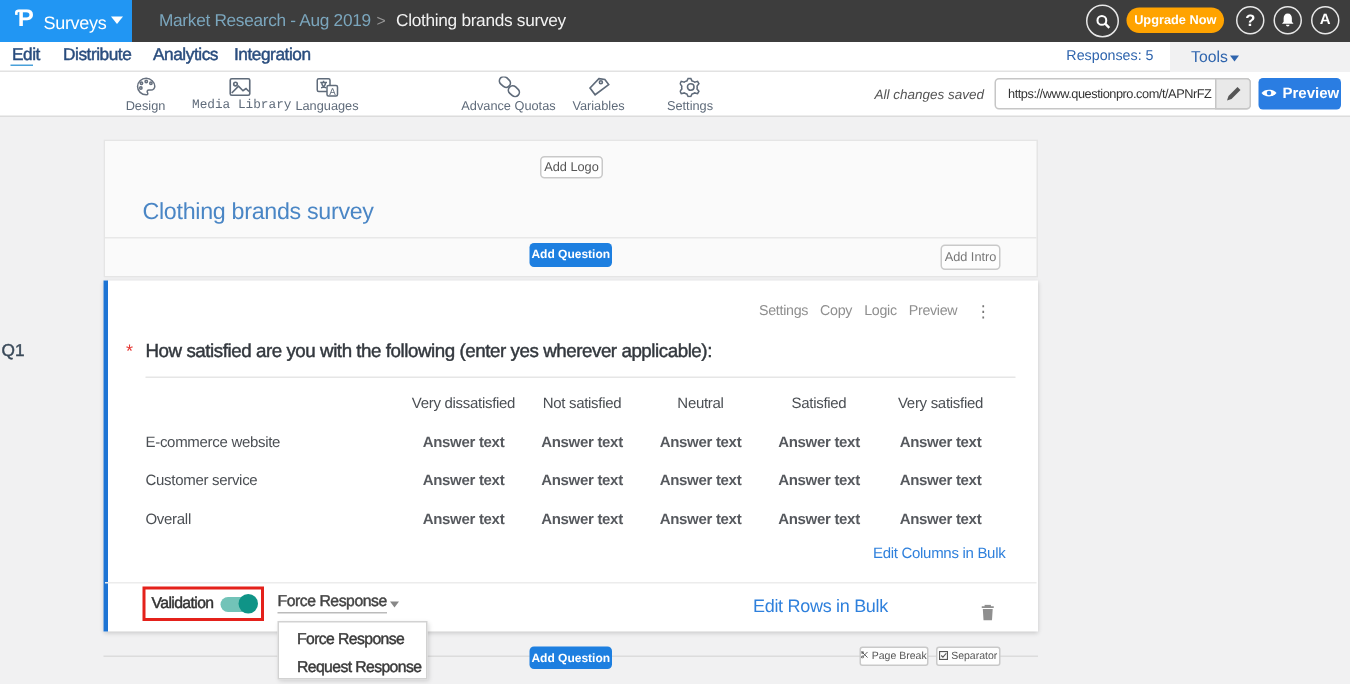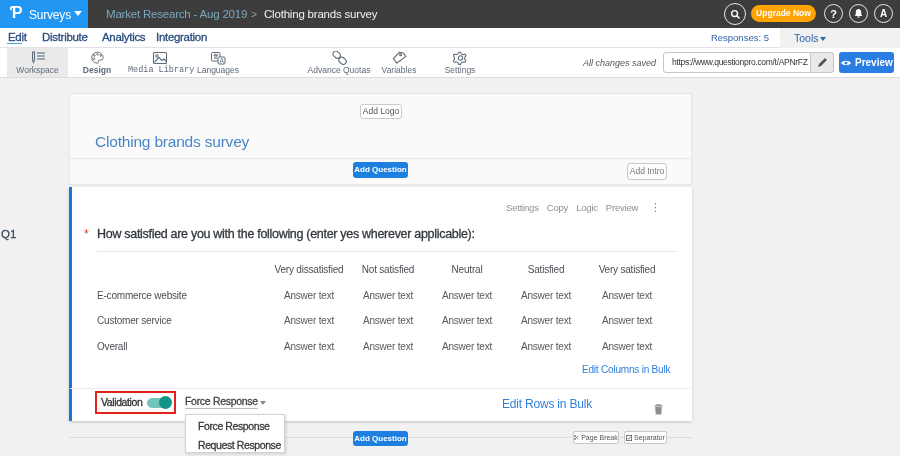--- a/index.html
+++ b/index.html
@@ -49,21 +49,21 @@
 #q1lbl { position:absolute; left:1px; top:228px; font-size:11.5px; color:#3a4a5a; -webkit-text-stroke:0.3px #3a4a5a; }
 #qmenu { position:absolute; left:506px; top:202px; width:136px; font-size:9.5px; color:#8f8f8f; white-space:nowrap; letter-spacing:-0.2px; }
 #qmenu span { margin-right:8px; }
 #qdots { position:absolute; left:650px; top:201px; font-size:11px; color:#777; letter-spacing:0; }
 #qstar { position:absolute; left:84px; top:227px; color:#e53935; font-size:12px; }
 #qtext { position:absolute; left:97px; top:227px; font-size:12.5px; letter-spacing:-0.3px; color:#33383e; white-space:nowrap; -webkit-text-stroke:0.3px #33383e; }
 #qdiv { position:absolute; left:97px; top:251px; width:580px; height:1px; background:#e6e6e6; }
 
 .th { position:absolute; top:264px; font-size:10px; letter-spacing:-0.2px; color:#4b4f54; width:100px; text-align:center; white-space:nowrap; }
 .rowlbl { position:absolute; left:97px; font-size:10px; letter-spacing:-0.2px; color:#4b4f54; white-space:nowrap; }
-.ans { position:absolute; font-size:10px; letter-spacing:-0.2px; color:#56595e; width:100px; text-align:center; white-space:nowrap; }
+.ans { position:absolute; font-size:10px; letter-spacing:-0.2px; color:#56595e; width:100px; text-align:center; white-space:nowrap;font-weight:bold; }
 
 #addrowlinks { position:absolute; left:97px; top:364px; font-size:10px; letter-spacing:-0.4px; color:#2f80dc; white-space:nowrap; }
 #editrows { position:absolute; left:502px; top:364px; font-size:12px; letter-spacing:-0.2px; color:#2f80dc; white-space:nowrap;margin-top:33px; }
 #editcols { position:absolute; left:582px; top:364px; font-size:10px; letter-spacing:-0.2px; color:#2f80dc; white-space:nowrap; }
 #qdiv2 { position:absolute; left:70px; top:388px; width:621px; height:1px; background:#ececec; }
 
 #redbox { position:absolute; left:95px; top:391px; width:81px; height:23px; border:2px solid #e4211b; }
 #vallbl { position:absolute; left:101px; top:396px; font-size:10.5px; letter-spacing:-0.4px; color:#333; white-space:nowrap; -webkit-text-stroke:0.3px #333; }
 #toggle { position:absolute; left:147px; top:398px; width:24px; height:10px; background:#72c3b8; border-radius:5px; }
 #knob { position:absolute; left:159px; top:396px; width:13px; height:13px; background:#0f9487; border-radius:50%; }
@@ -114,30 +114,21 @@
     <span class="navtab" style="left:42px;">Distribute</span>
     <span class="navtab" style="left:102px;">Analytics</span>
     <span class="navtab" style="left:156px;">Integration</span>
     <span id="tools">Tools</span>
     <span id="toolscaret"></span>
     <span id="resp">Responses: 5</span>
   </div>
   <div id="editline"></div>
 
   <div id="toolbar">
-    <div class="titem" id="ws" style="left:7px;width:61px;">
-      <svg width="17" height="14" viewBox="0 0 17 14" fill="none" stroke="#5f6b7a" stroke-width="1.1">
-          <path d="M3.5 1 h2 v8 l-1 2.5 l-1 -2.5 Z"></path>
-          <line x1="8" y1="2" x2="16" y2="2"></line>
-          <line x1="8" y1="5" x2="16" y2="5"></line>
-          <line x1="8" y1="8" x2="16" y2="8"></line>
-        </svg>
-      <div class="lbl">Workspace</div>
-    </div>
-    <div class="titem" style="left:72px;width:50px;font-weight:bold;">
+    <div class="titem" style="left:72px;width:50px;">
       <svg width="15" height="14" viewBox="0 0 15 14" fill="none" stroke="#66707e" stroke-width="1">
           <path d="M7.5 1.2 a5.8 5.5 0 1 0 0 11 c1.3 0 1.15-.9 .75-1.55 c-.4-.75 0-1.6 .95-1.6 h1.5 a2.5 2.5 0 0 0 2.5-2.5 c0-2.9-2.8-5.35-5.7-5.35 Z"></path>
           <circle cx="4.3" cy="4.5" r="0.8"></circle>
           <circle cx="7.5" cy="3.3" r="0.8"></circle>
           <circle cx="10.6" cy="4.5" r="0.8"></circle>
           <circle cx="3.9" cy="7.7" r="0.8"></circle>
         </svg>
       <div class="lbl">Design</div>
     </div>
     <div class="titem" style="left:128px;width:64px;font-family:Liberation Mono, monospace;">

